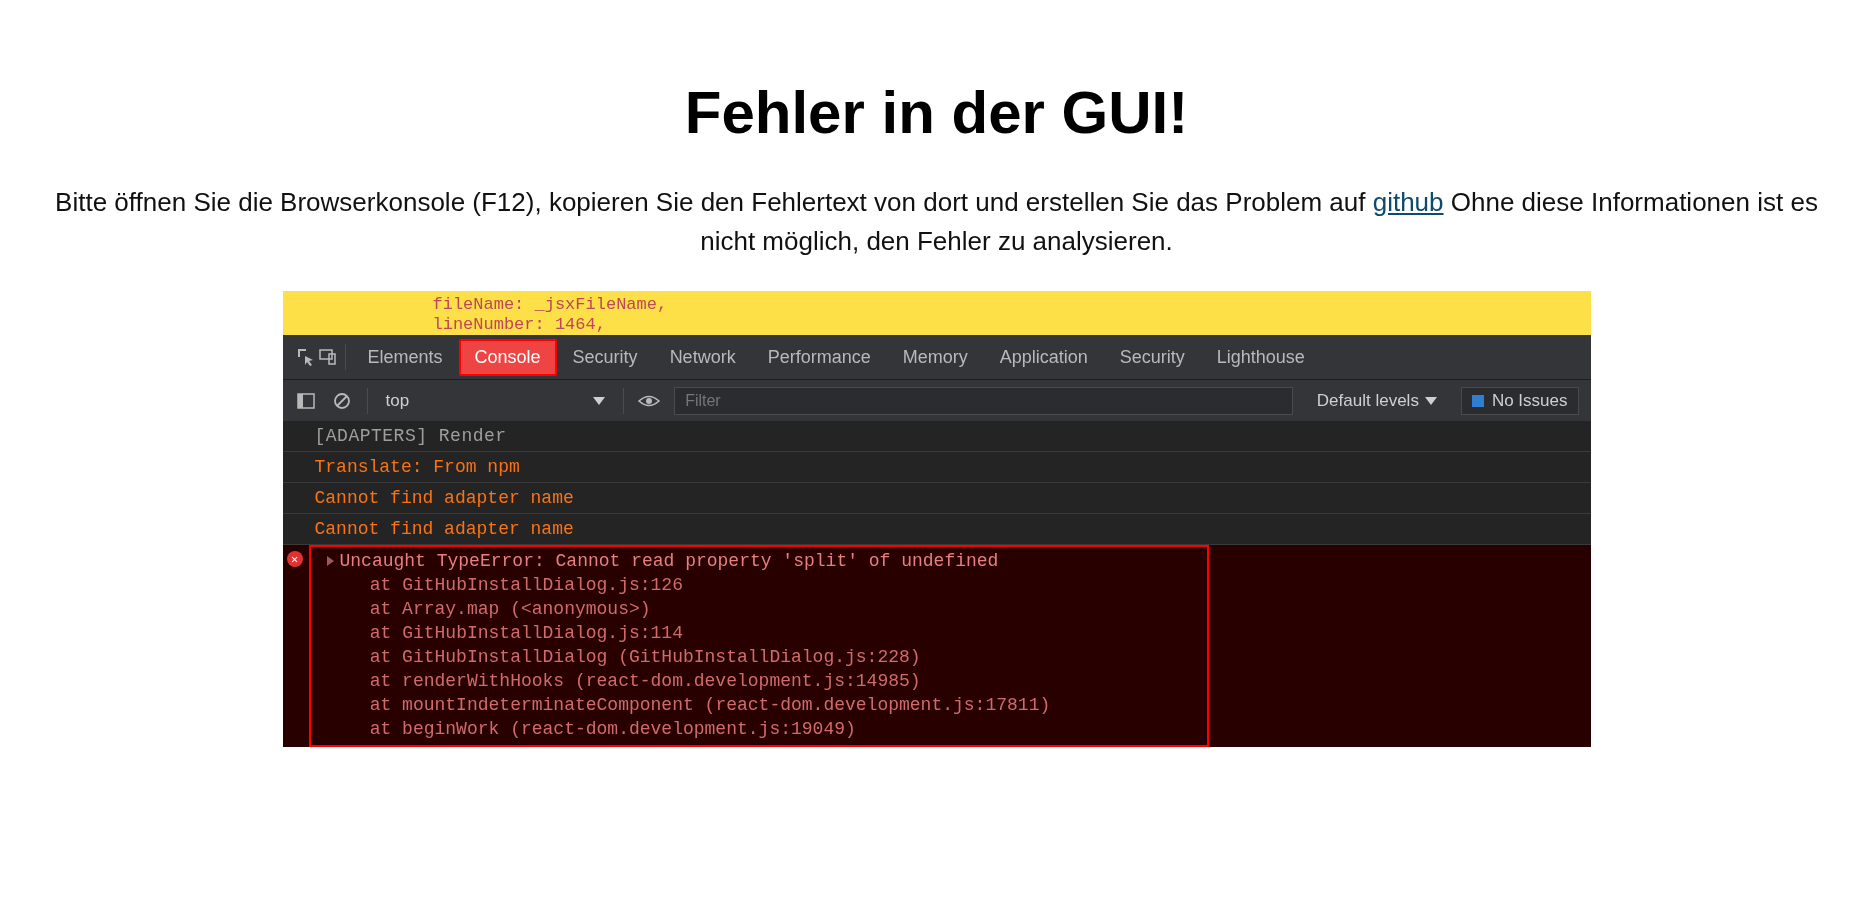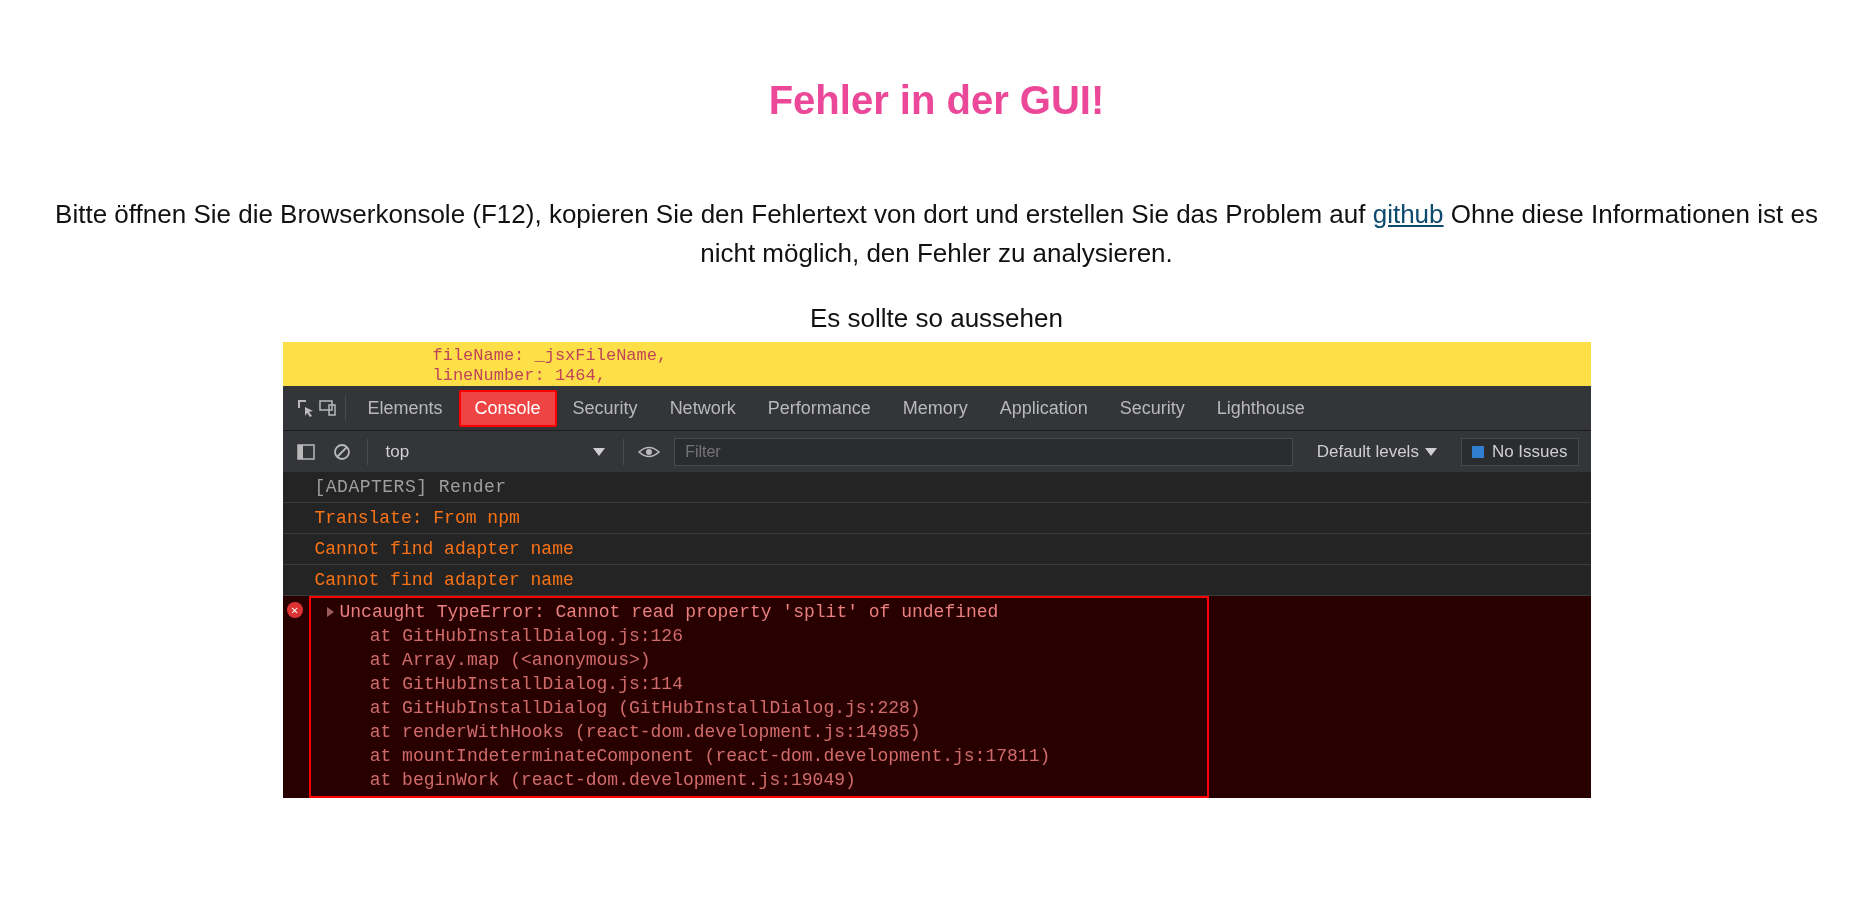--- a/index.html
+++ b/index.html
@@ -9,24 +9,24 @@
     width: 1873px;
     height: 924px;
     overflow: hidden;
   }
   .page {
     width: 100%;
     padding-top: 78px;
   }
   h1.error-title {
     text-align: center;
-    color: #ec4899;
-    font-size: 40px;
+    color: #000000;
+    font-size: 60px;
     font-weight: 700;
-    margin-bottom: 72px;
+    margin-bottom: 36px;
   }
   .instruction {
     text-align: center;
     color: #111;
     font-size: 26px;
     line-height: 1.5;
     margin: 0 auto 30px auto;
     max-width: 1840px;
     padding: 0 14px;
   }
@@ -198,21 +198,20 @@
 <div class="page">
 
   <h1 class="error-title">Fehler in der GUI!</h1>
 
   <p class="instruction">
     <span>Bitte öffnen Sie die Browserkonsole (F12), kopieren Sie den Fehlertext von dort und erstellen Sie das Problem auf </span>
     <a href="#">github</a>
     <span> Ohne diese Informationen ist es nicht möglich, den Fehler zu analysieren.</span>
   </p>
 
-  <p class="caption">Es sollte so aussehen</p>
 
   <div class="devtools-wrap">
 
     <div class="code-strip">
       <div class="line">fileName: _jsxFileName,</div>
       <div class="line">lineNumber: 1464,</div>
     </div>
 
     <div class="tabbar">
       <span class="toolicon">

